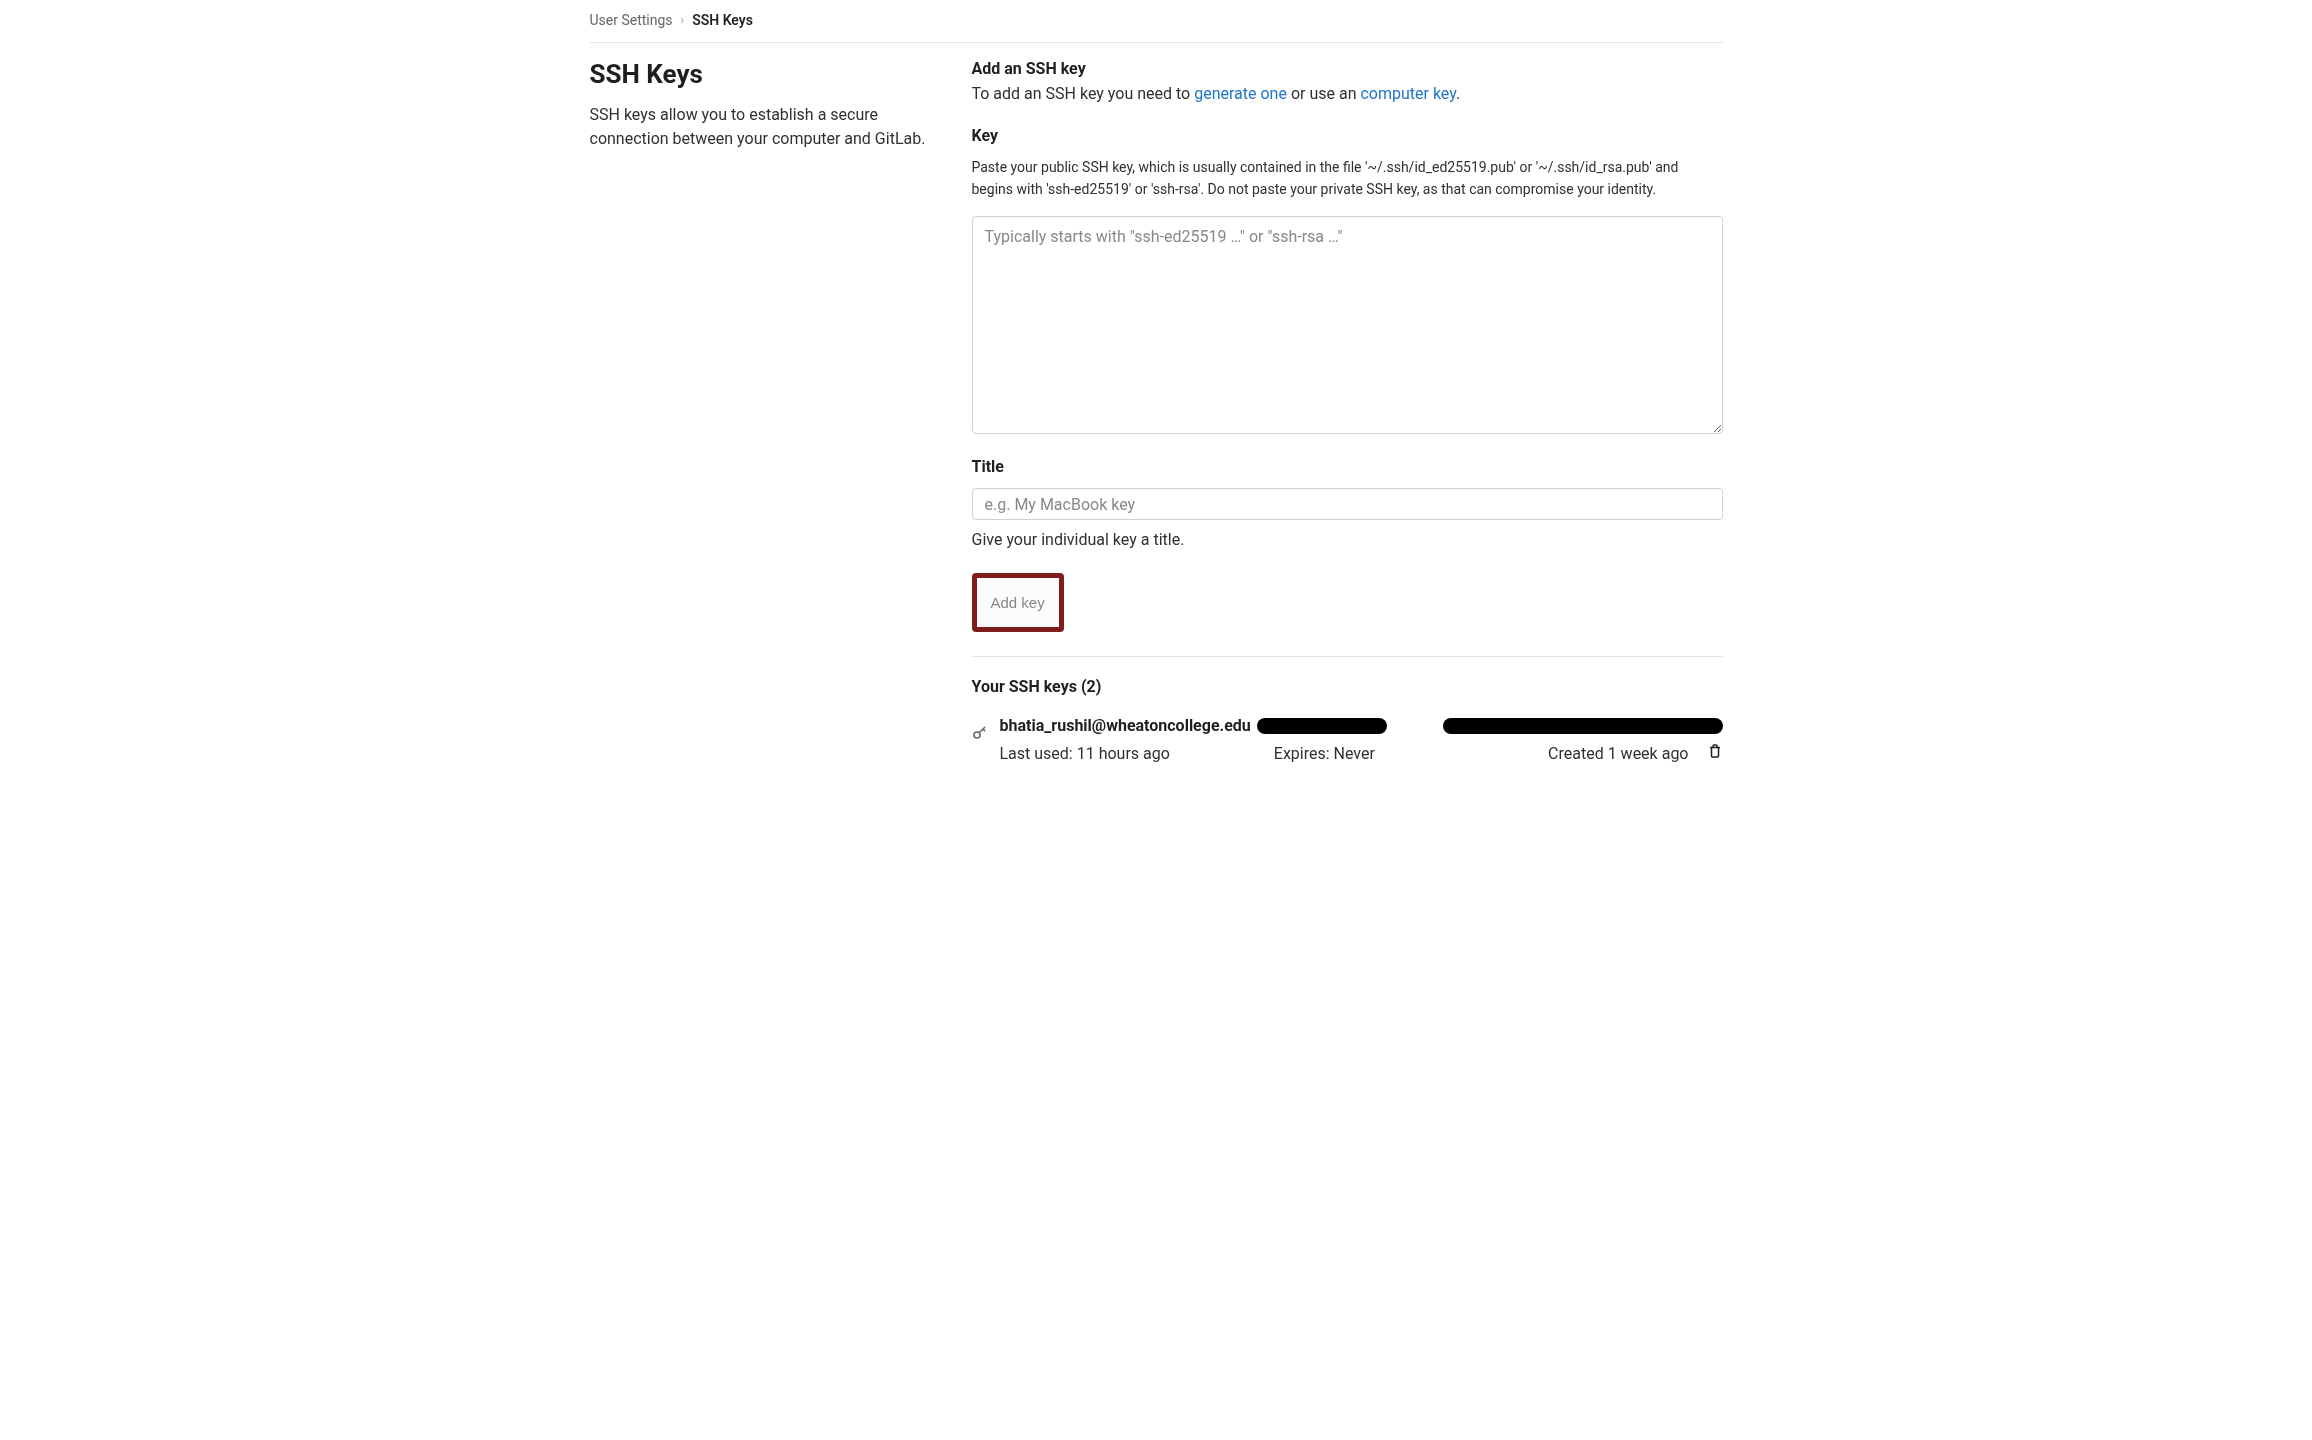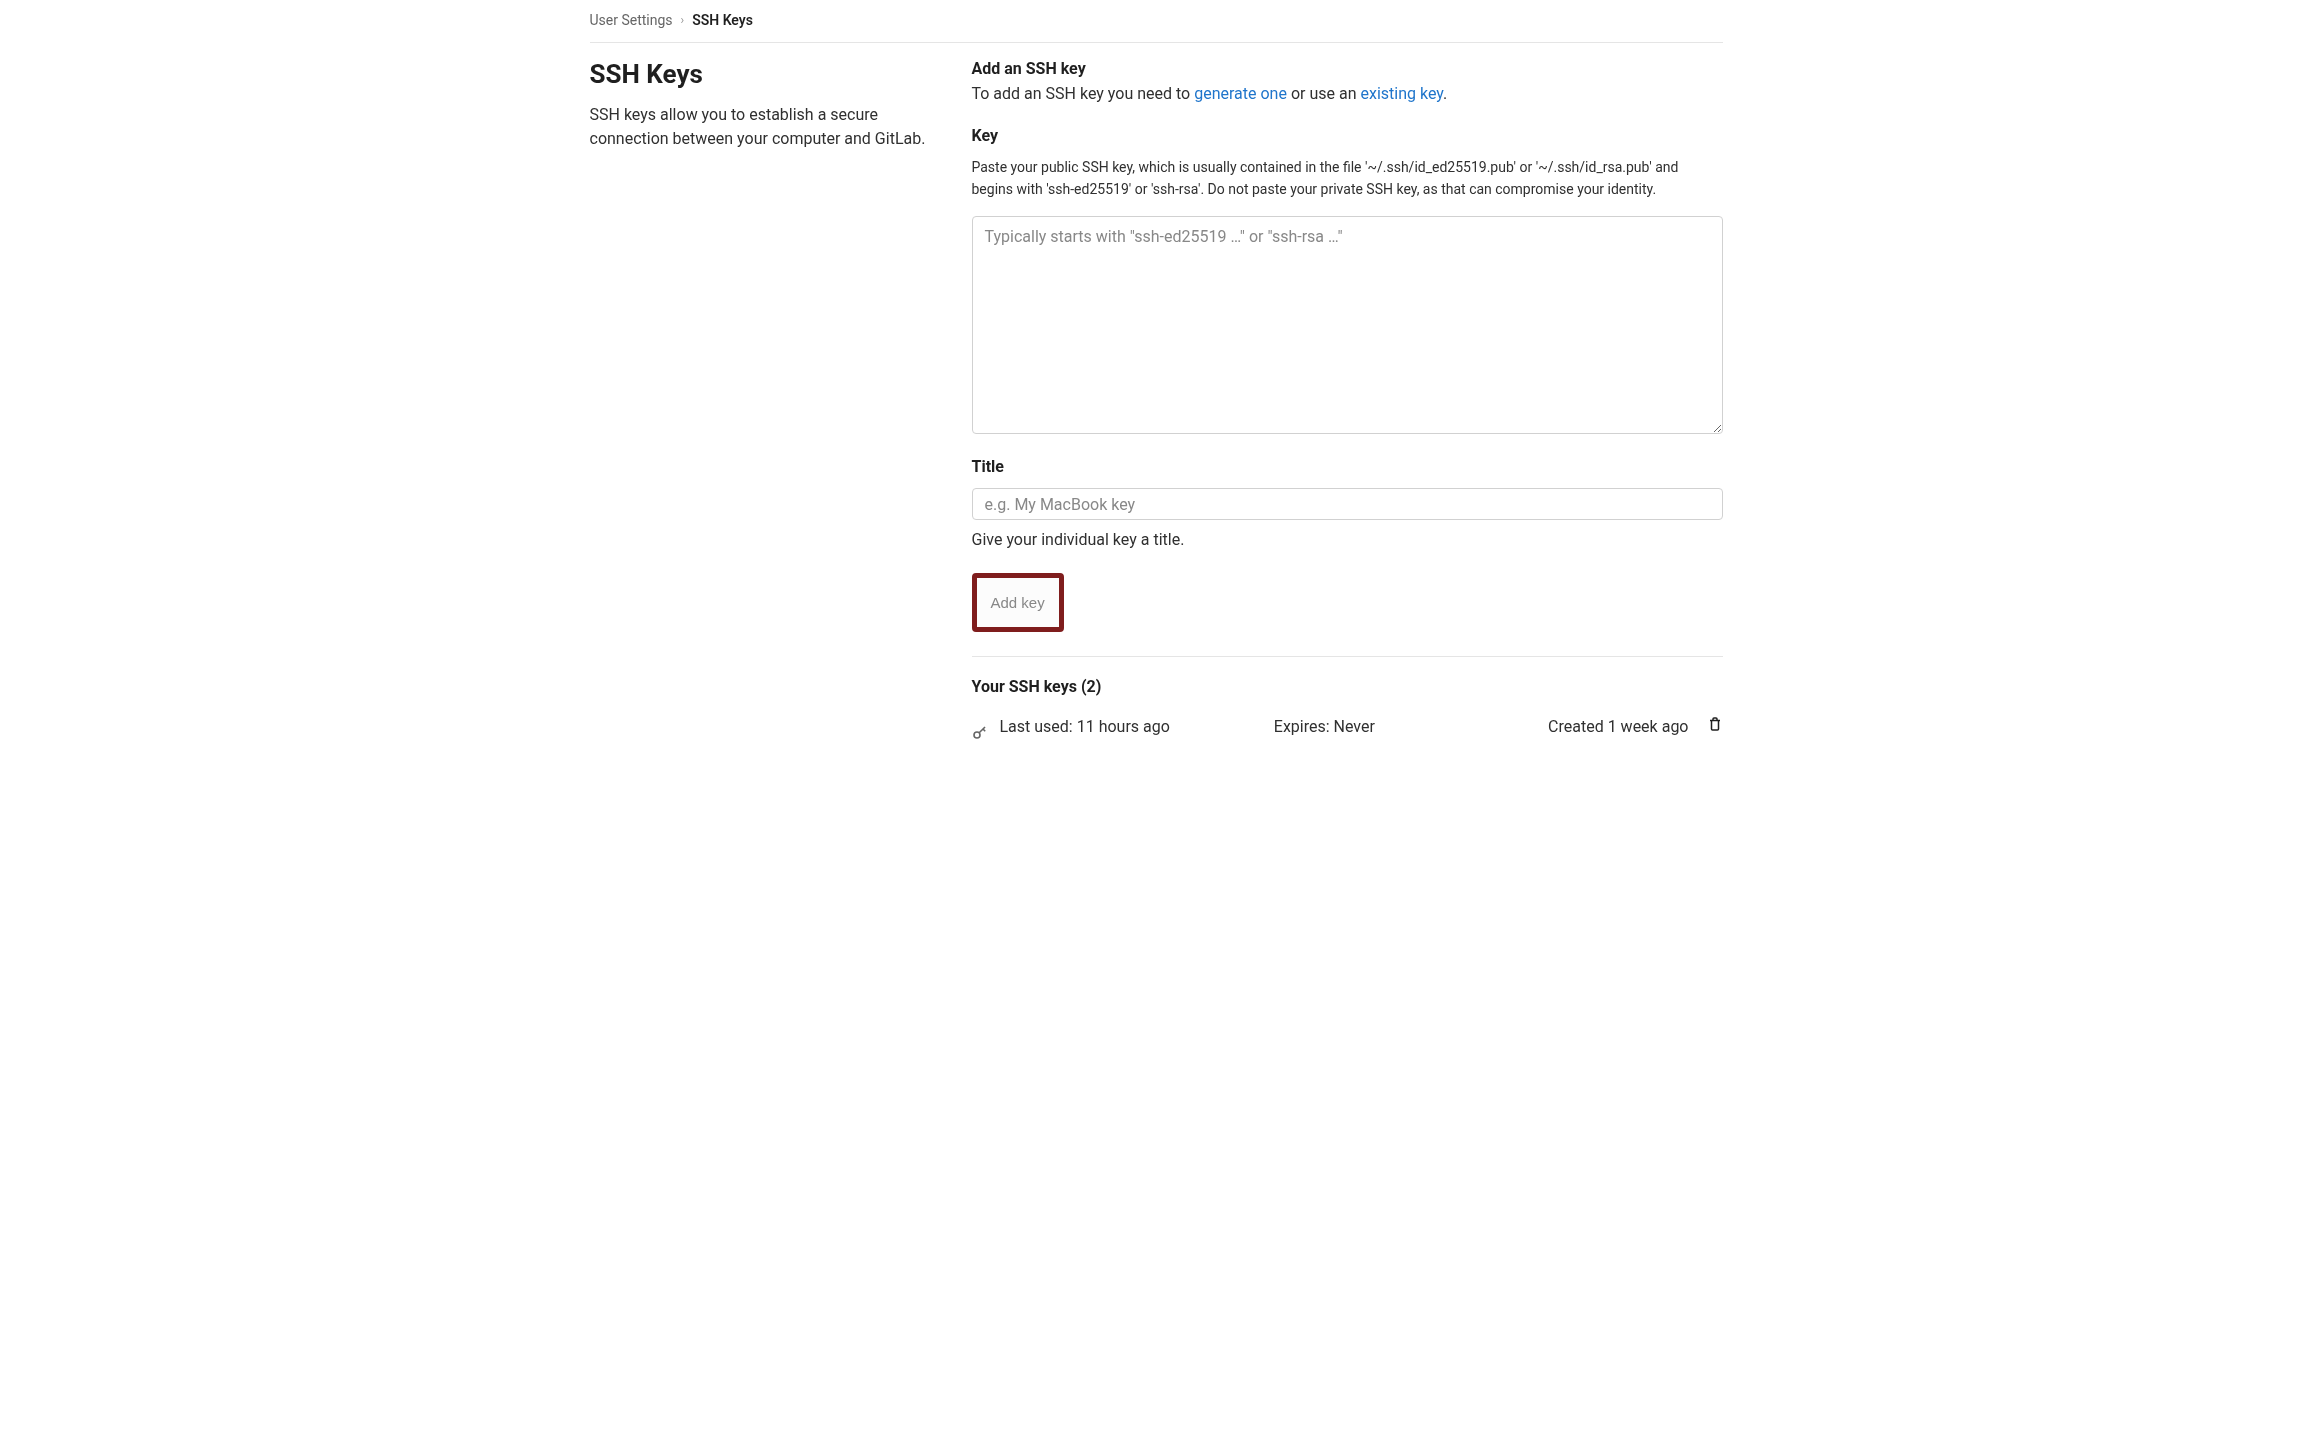--- a/index.html
+++ b/index.html
@@ -232,21 +232,21 @@
     <aside class="sidebar">
       <h1>SSH Keys</h1>
       <p>SSH keys allow you to establish a secure connection between your computer and GitLab.</p>
     </aside>
 
     <main class="main">
 
       <h2 class="section-heading">Add an SSH key</h2>
 
       <p class="intro-text">
-        <span>To add an SSH key you need to </span><a href="#">generate one</a><span> or use an </span><a href="#">existing key</a><span>.</span>
+        <span>To add an SSH key you need to </span><a href="#">generate one</a><span> or use an </span><a href="#">computer key</a><span>.</span>
       </p>
 
       <label class="field-label">Key</label>
       <p class="help-text">Paste your public SSH key, which is usually contained in the file '~/.ssh/id_ed25519.pub' or '~/.ssh/id_rsa.pub' and begins with 'ssh-ed25519' or 'ssh-rsa'. Do not paste your private SSH key, as that can compromise your identity.</p>
       <textarea class="key-input" placeholder="Typically starts with &quot;ssh-ed25519 …&quot; or &quot;ssh-rsa …&quot;" style=""></textarea>
 
       <div class="row-fields">
         <div class="field-col">
           <label class="field-label">Title</label>
           <input type="text" class="text-input" placeholder="e.g. My MacBook key" style="">
@@ -262,20 +262,25 @@
 
       <div class="key-item">
         <span class="key-icon">
           <svg width="16" height="16" viewBox="0 0 16 16" fill="none" stroke="currentColor" stroke-width="1.6">
             <circle cx="5" cy="11" r="3"></circle>
             <line x1="7.2" y1="8.8" x2="13" y2="3"></line>
             <line x1="11" y1="5" x2="13.2" y2="7.2"></line>
           </svg>
         </span>
         <div class="key-body">
+          <div class="key-title-row">
+            <span class="key-title">bhatia_rushil@wheatoncollege.edu</span>
+            <span class="redacted" style="width:130px;"></span>
+            <span class="redacted" style="width:280px;margin-left:auto;"></span>
+          </div>
           <div class="key-meta-row">
             <span class="meta">Last used: 11 hours ago</span>
             <span class="meta">Expires: Never</span>
             <span class="meta right">Created 1 week ago</span>
             <span class="delete-icon">
               <svg width="16" height="16" viewBox="0 0 16 16" fill="none" stroke="currentColor" stroke-width="1.5">
                 <path d="M3 4.5 H13"></path>
                 <path d="M6 4.5 V3 a1 1 0 0 1 1 -1 h2 a1 1 0 0 1 1 1 V4.5"></path>
                 <path d="M4.5 4.5 V13 a1 1 0 0 0 1 1 h5 a1 1 0 0 0 1 -1 V4.5"></path>
               </svg>

